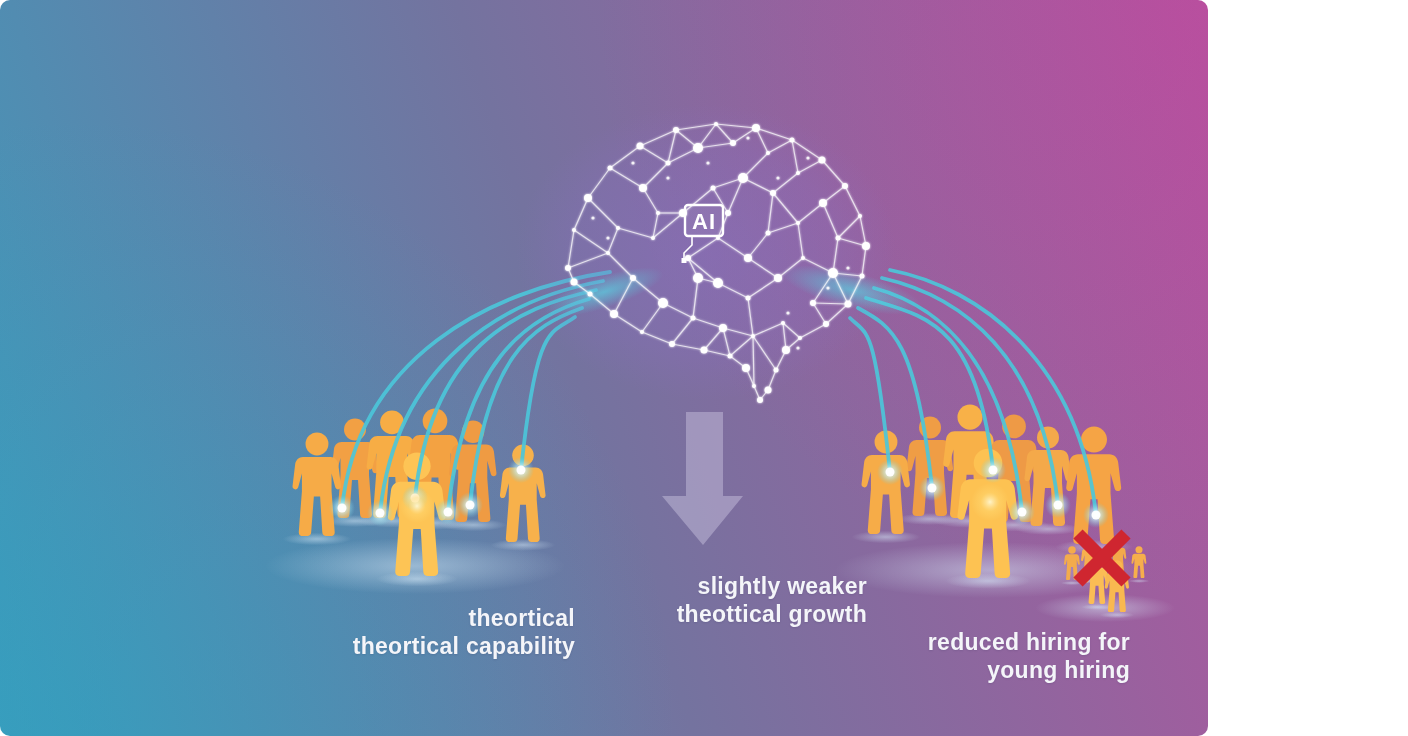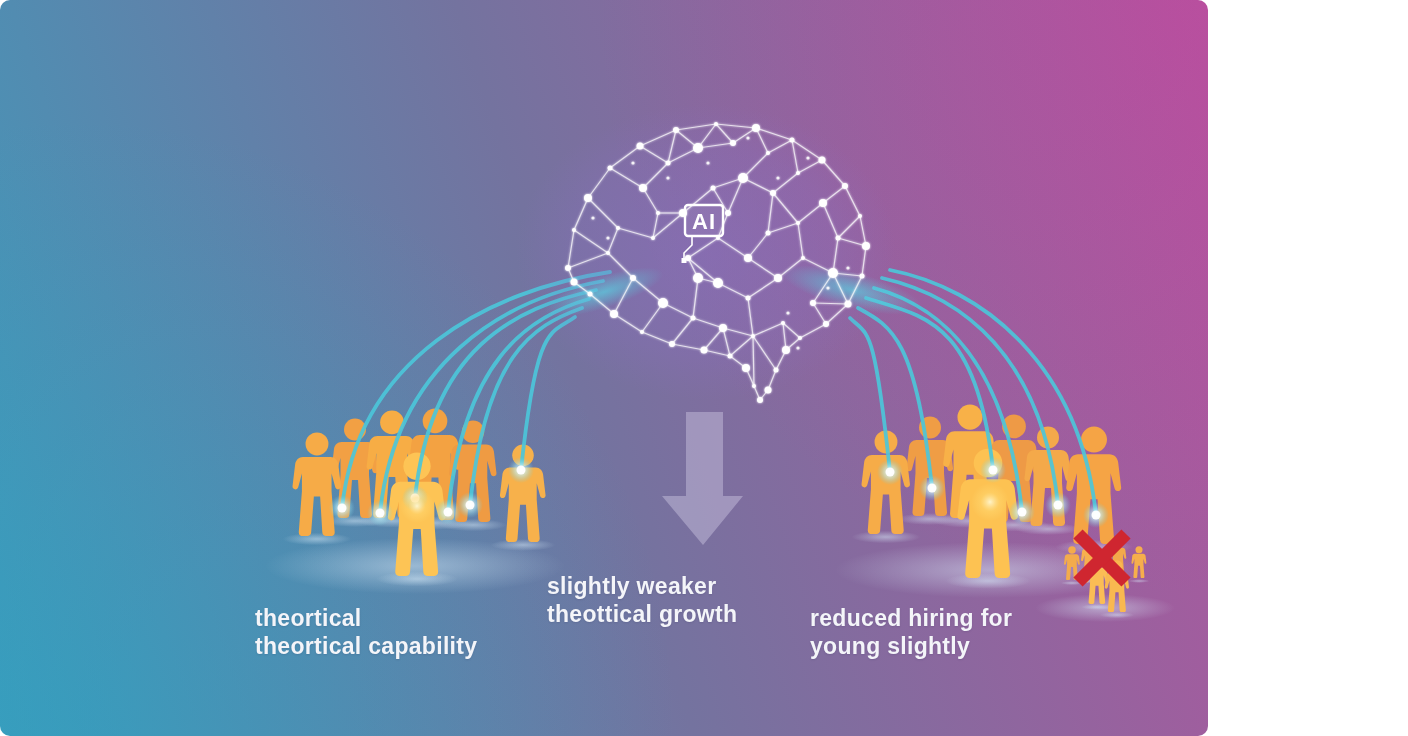--- a/index.html
+++ b/index.html
@@ -7,21 +7,21 @@
     position:relative;width:1208px;height:736px;overflow:hidden;border-radius:10px;
     background:
       radial-gradient(circle at 6% 98%, rgba(40,165,195,.40), rgba(40,165,195,0) 45%),
       radial-gradient(circle at 97% 3%, rgba(200,65,160,.32), rgba(200,65,160,0) 42%),
       linear-gradient(72deg,#3f9abb 0%,#74739f 48%,#b2559e 100%);
     font-family:"Liberation Sans",sans-serif;
     font-weight:bold;
   }
   #scene{position:absolute;left:0;top:0;}
   .caption{
-    position:absolute;width:320px;text-align:left;color:#f4f5f9;
+    position:absolute;width:320px;text-align:right;color:#f4f5f9;
     font-size:23px;line-height:28px;letter-spacing:.3px;
     text-shadow:0 1px 2px rgba(40,40,80,.15);
   }
   .cap-line{display:block;}
 </style>
 </head>
 <body>
 
 <div class="stage">
   <svg id="scene" width="1408" height="736" viewBox="0 0 1408 736">
@@ -366,17 +366,17 @@
   </svg>
 
   <div class="caption" id="cap-left" style="left:255px;top:604px;">
     <span class="cap-line">theortical</span>
     <span class="cap-line">theortical capability</span>
   </div>
   <div class="caption" id="cap-center" style="left:547px;top:572px;">
     <span class="cap-line">slightly weaker</span>
     <span class="cap-line">theottical growth</span>
   </div>
-  <div class="caption" id="cap-right" style="left:810px;top:604px;">
+  <div class="caption" id="cap-right" style="left:810px;top:628px;">
     <span class="cap-line">reduced hiring for</span>
-    <span class="cap-line">young slightly</span>
+    <span class="cap-line">young hiring</span>
   </div>
 </div>
 
 </body></html>

